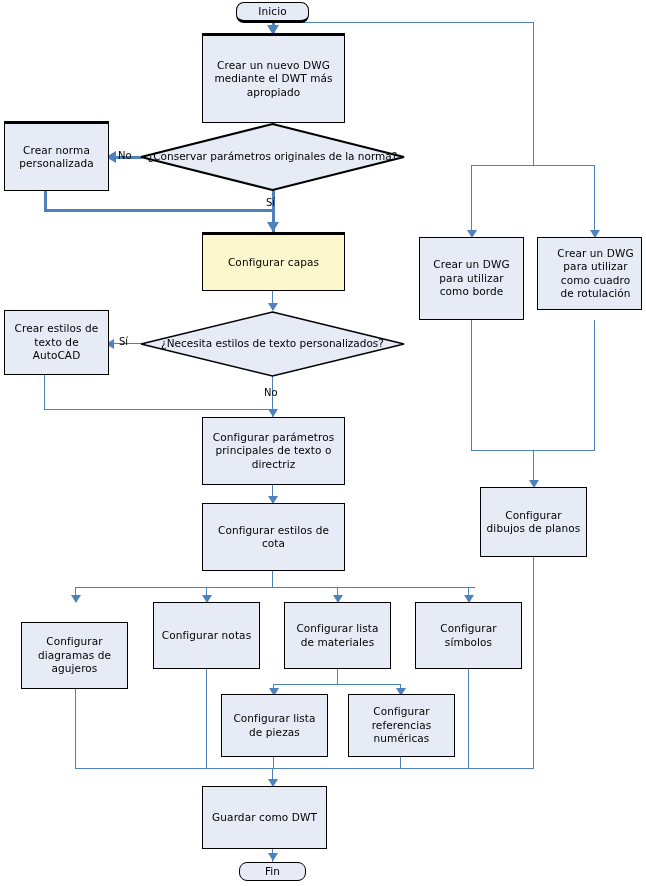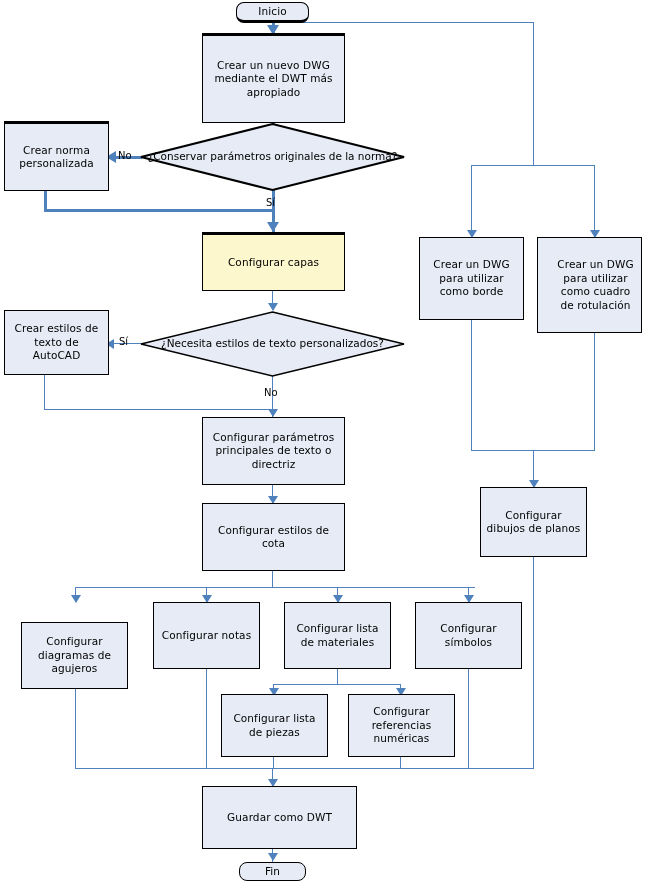--- a/index.html
+++ b/index.html
@@ -261,29 +261,29 @@
   </div>
 
   <div class="node process" style="left:348px;top:694px;width:107px;height:63px;">
     <span>Configurar referencias numéricas</span>
   </div>
 
   <div class="node process" style="left:419px;top:237px;width:105px;height:83px;">
     <span>Crear un DWG para utilizar como borde</span>
   </div>
 
-  <div class="node process" style="left:537px;top:237px;width:105px;height:96px;padding-left:16px;">
+  <div class="node process" style="left:537px;top:237px;width:105px;height:73px;padding-left:16px;">
     <span>Crear un DWG para utilizar como cuadro de rotulación</span>
   </div>
 
   <div class="node process" style="left:480px;top:487px;width:107px;height:70px;">
     <span>Configurar dibujos de planos</span>
   </div>
 
-  <div class="node process" style="left:202px;top:786px;width:155px;height:63px;">
+  <div class="node process" style="left:202px;top:786px;width:125px;height:63px;">
     <span>Guardar como DWT</span>
   </div>
 
   <div class="node terminator" style="left:239px;top:862px;width:67px;height:19px;">
     <span>Fin</span>
   </div>
 
 </div>
 
 </body></html>

